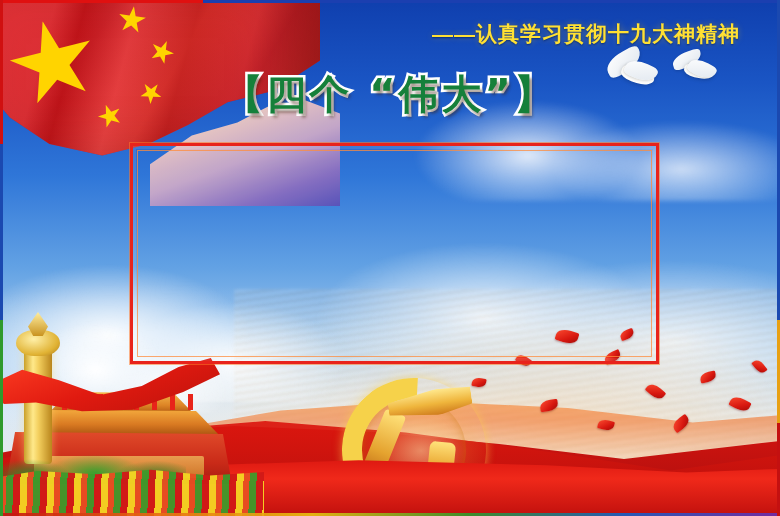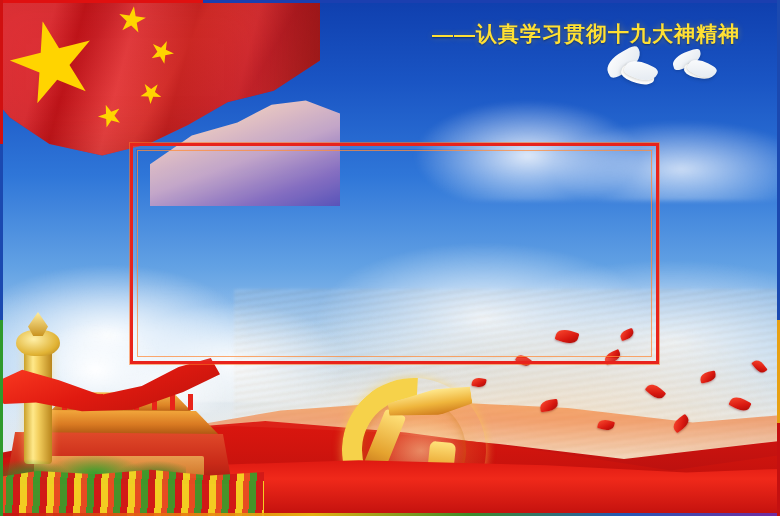--- a/index.html
+++ b/index.html
@@ -296,20 +296,23 @@
     <div class="wing w2"></div>
   </div>
   <div class="dove dove2">
     <div class="wing w1"></div>
     <div class="body"></div>
     <div class="wing w2"></div>
   </div>
 
   <div class="slogan">——认真学习贯彻十九大神精神</div>
 
+  <div class="title-wrap">
+    <span class="title">【四个 “伟大”】</span>
+  </div>
 
   <div class="wave-orange"></div>
   <div class="wave-red-deep"></div>
   <div class="wave-red-mid"></div>
 
   <div class="petal" style="left:556px;top:330px;width:22px;height:13px;transform:rotate(18deg);"></div>
   <div class="petal" style="left:604px;top:352px;width:17px;height:10px;transform:rotate(-24deg);"></div>
   <div class="petal" style="left:646px;top:386px;width:19px;height:11px;transform:rotate(40deg);"></div>
   <div class="petal" style="left:700px;top:372px;width:16px;height:10px;transform:rotate(-12deg);"></div>
   <div class="petal" style="left:730px;top:398px;width:20px;height:12px;transform:rotate(28deg);"></div>

